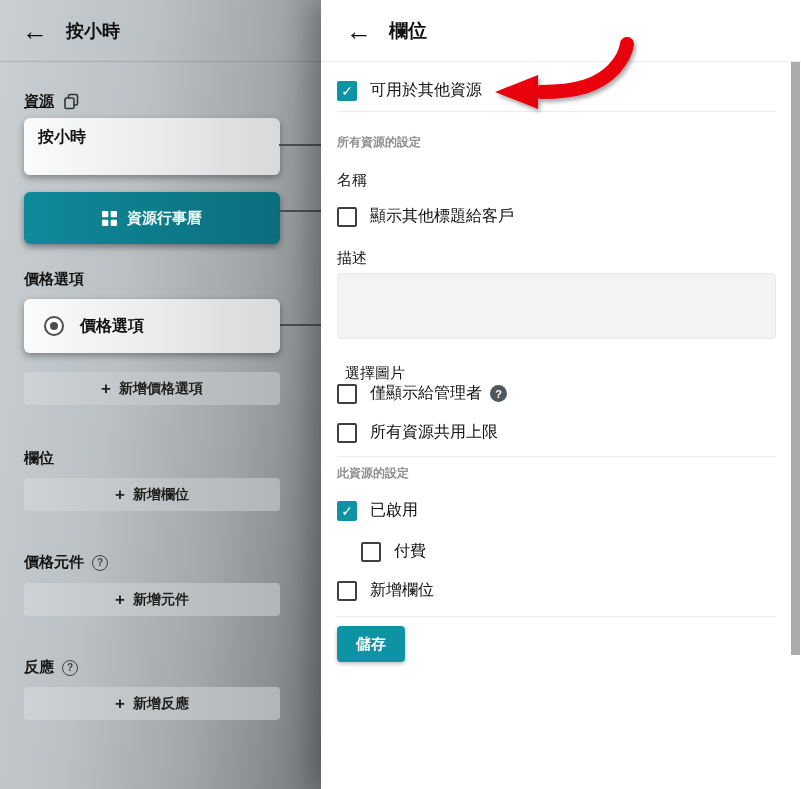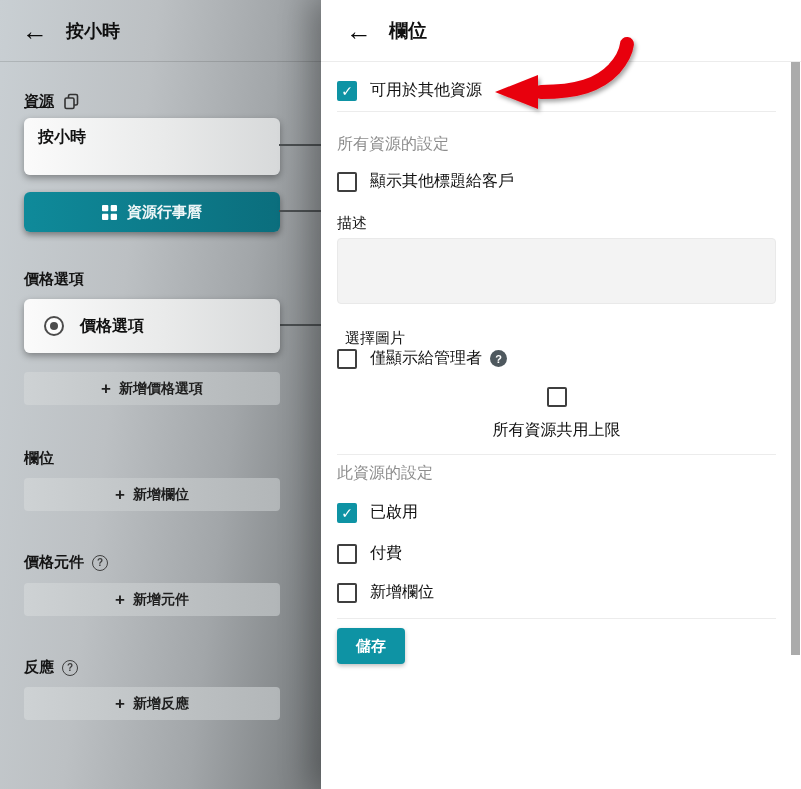--- a/index.html
+++ b/index.html
@@ -34,21 +34,21 @@
   .card1 .t { font-size:16px; font-weight:bold; color:#111; }
   .card1 .s { font-size:12px; color:#8b8b8b; margin-top:3px; }
   .card2 { top:299px; height:54px; display:flex; align-items:center; gap:16px; padding-left:20px; }
   .card2 .t { font-size:16px; font-weight:bold; color:#111; }
 
   .radio-ic { width:20px; height:20px; border:2px solid #4c4c4c; border-radius:50%;
     display:inline-flex; align-items:center; justify-content:center; background:#fdfdfd; flex:0 0 auto; }
   .radio-ic i { width:8px; height:8px; border-radius:50%; background:#4c4c4c; }
 
   .teal-btn {
-    position:absolute; left:24px; top:192px; width:256px; height:40px; border-radius:6px;
+    position:absolute; left:24px; top:192px; width:256px; height:52px; border-radius:6px;
     background:linear-gradient(to right,#0f8success 0%,#0b6e7d 100%);
     background:linear-gradient(to right,#0f8a9a 0%,#0b6e7d 100%);
     display:flex; align-items:center; justify-content:center; gap:10px;
     color:#eef6f7; font-size:15px; font-weight:bold; cursor:pointer;
     box-shadow:0 3px 6px rgba(0,0,0,.4);
   }
 
   .gray-btn {
     position:absolute; left:24px; width:256px; height:33px; border-radius:4px;
     background:linear-gradient(to right,#ced2d4 0%,#b2b6b8 100%);
@@ -78,21 +78,21 @@
   .cbx-row { display:flex; align-items:center; gap:13px; cursor:pointer; }
   .cbx-row .lbl { font-size:16px; color:#111; display:flex; align-items:center; gap:8px; }
   .cbx {
     width:20px; height:20px; border:2px solid #3f3f3f; border-radius:2px; background:#fff;
     display:inline-flex; align-items:center; justify-content:center; flex:0 0 auto;
   }
   .cbx .check { display:none; color:#fff; font-size:14px; font-weight:bold; line-height:1; }
   .cbx[data-checked="true"] { background:#0e93a4; border-color:#0e93a4; }
   .cbx[data-checked="true"] .check { display:inline; }
 
-  .section-label { font-size:16px; color:#8d8d8d; }
+  .section-label { font-size:12px; color:#8d8d8d;font-weight:bold; }
   .field-label { font-size:15px; color:#161616; }
 
   .text-input {
     width:100%; height:45px; background:#f3f3f3; border:1px solid #e3e3e3; border-radius:4px;
     padding:0 14px; font-size:16px; color:#111; font-family:inherit;
   }
   .text-area {
     width:100%; height:66px; background:#f3f3f3; border:1px solid #e9e9e9; border-radius:4px;
     padding:10px 14px; font-size:15px; color:#111; font-family:inherit; resize:none;
   }
@@ -123,25 +123,25 @@
   .mt-div1 { margin-top:10px; }
   .mt-sec1 { margin-top:22px; }
   .mt-name { margin-top:20px; }
   .mt-input { margin-top:6px; }
   .mt-alt { margin-top:16px; }
   .mt-desc { margin-top:22px; }
   .mt-ta { margin-top:5px; }
   .mt-img { margin-top:15px; }
   .mt-choose { margin-top:21px; }
   .mt-admin { }
-  .mt-limit { margin-top:18px;flex-direction:column; }
+  .mt-limit { margin-top:18px; }
   .mt-div2 { margin-top:13px; }
   .mt-sec2 { margin-top:8px; }
   .mt-en { margin-top:18px; }
-  .mt-paid { margin-top:20px; }
+  .mt-paid { margin-top:20px;margin-left:24px; }
   .mt-prepay { margin-top:18px; }
   .mt-div3 { margin-top:15px; }
   .mt-save { margin-top:9px; }
 </style>
 </head>
 <body>
 
 <div class="sidebar">
 
   <div class="sb-header">
@@ -234,20 +234,21 @@
       <span class="cbx" data-checked="true">
         <span class="check">✓</span>
       </span>
       <span class="lbl">可用於其他資源</span>
     </div>
 
     <hr class="divider mt-div1">
 
     <div class="section-label mt-sec1">所有資源的設定</div>
 
+    <div class="field-label mt-name">名稱</div>
 
 
     <div class="cbx-row mt-alt">
       <span class="cbx" data-checked="false">
         
       </span>
       <span class="lbl">顯示其他標題給客戶</span>
     </div>
 
     <div class="field-label mt-desc">描述</div>

